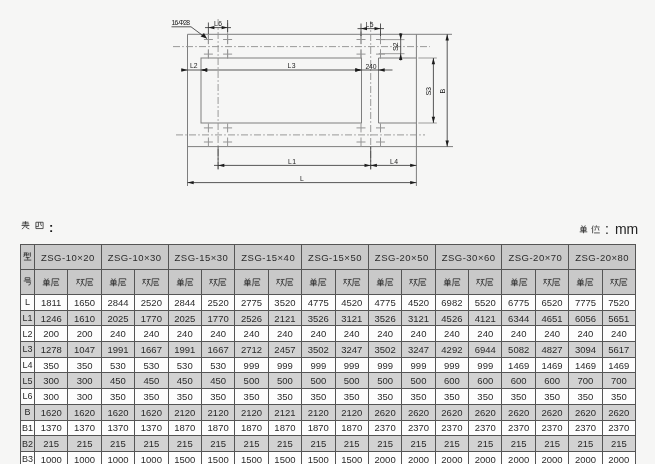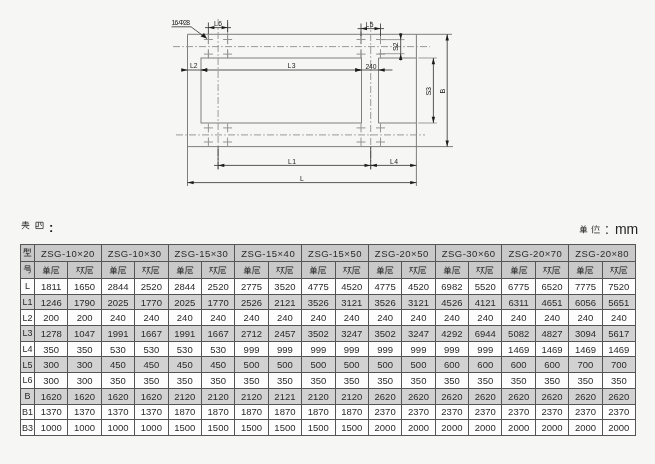--- a/index.html
+++ b/index.html
@@ -4,21 +4,21 @@
 html,body{margin:0;padding:0}
 body{width:655px;height:464px;background:#f6f6f5;font-family:"Liberation Sans",sans-serif;position:relative;overflow:hidden}
 svg.cjk{display:inline-block}
 .cjk use, svg.cjk g{stroke:#333;fill:none}
 #defs{position:absolute;width:0;height:0}
 #drawing{position:absolute;left:0;top:0}
 #title{position:absolute;left:21px;top:220px;color:#1a1a1a;font-size:13px;font-weight:bold}
 #unit{position:absolute;left:579px;top:221px;color:#222;font-size:14px}
 #spec{position:absolute;left:20px;top:244px;border-collapse:collapse;table-layout:fixed;font-size:9.5px;color:#2a2a2a}
 #spec tr{height:15.7px}
-#spec tr.r-h1,#spec tr.r-h2{height:17px}
+#spec tr.r-h1,#spec tr.r-h2{height:25px}
 #spec td{border:1px solid #555;text-align:center;padding:0;overflow:hidden;white-space:nowrap}
 #spec .hd{background:#c9c9c9}
 #spec tr.gray td{background:#d2d2d2}
 #spec tr.white td{background:#fdfdfd}
 #spec td.c0{font-size:9px}
 #spec .mdl{font-size:9.5px;letter-spacing:0.5px}
 </style></head>
 <body>
 
 <svg id="defs" aria-hidden="true">
@@ -343,34 +343,34 @@
         <td>5520</td>
         <td>6775</td>
         <td>6520</td>
         <td>7775</td>
         <td>7520</td>
       </tr>
 
 <tr class="gray">
         <td class="c0">L1</td>
         <td>1246</td>
-        <td>1790</td>
+        <td>1610</td>
         <td>2025</td>
         <td>1770</td>
         <td>2025</td>
         <td>1770</td>
         <td>2526</td>
         <td>2121</td>
         <td>3526</td>
         <td>3121</td>
         <td>3526</td>
         <td>3121</td>
         <td>4526</td>
         <td>4121</td>
-        <td>6311</td>
+        <td>6344</td>
         <td>4651</td>
         <td>6056</td>
         <td>5651</td>
       </tr>
 
 <tr class="white">
         <td class="c0">L2</td>
         <td>200</td>
         <td>200</td>
         <td>240</td>
@@ -516,20 +516,41 @@
         <td>2370</td>
         <td>2370</td>
         <td>2370</td>
         <td>2370</td>
         <td>2370</td>
         <td>2370</td>
         <td>2370</td>
         <td>2370</td>
       </tr>
 
+<tr class="gray">
+        <td class="c0">B2</td>
+        <td>215</td>
+        <td>215</td>
+        <td>215</td>
+        <td>215</td>
+        <td>215</td>
+        <td>215</td>
+        <td>215</td>
+        <td>215</td>
+        <td>215</td>
+        <td>215</td>
+        <td>215</td>
+        <td>215</td>
+        <td>215</td>
+        <td>215</td>
+        <td>215</td>
+        <td>215</td>
+        <td>215</td>
+        <td>215</td>
+      </tr>
 
 <tr class="white">
         <td class="c0">B3</td>
         <td>1000</td>
         <td>1000</td>
         <td>1000</td>
         <td>1000</td>
         <td>1500</td>
         <td>1500</td>
         <td>1500</td>

